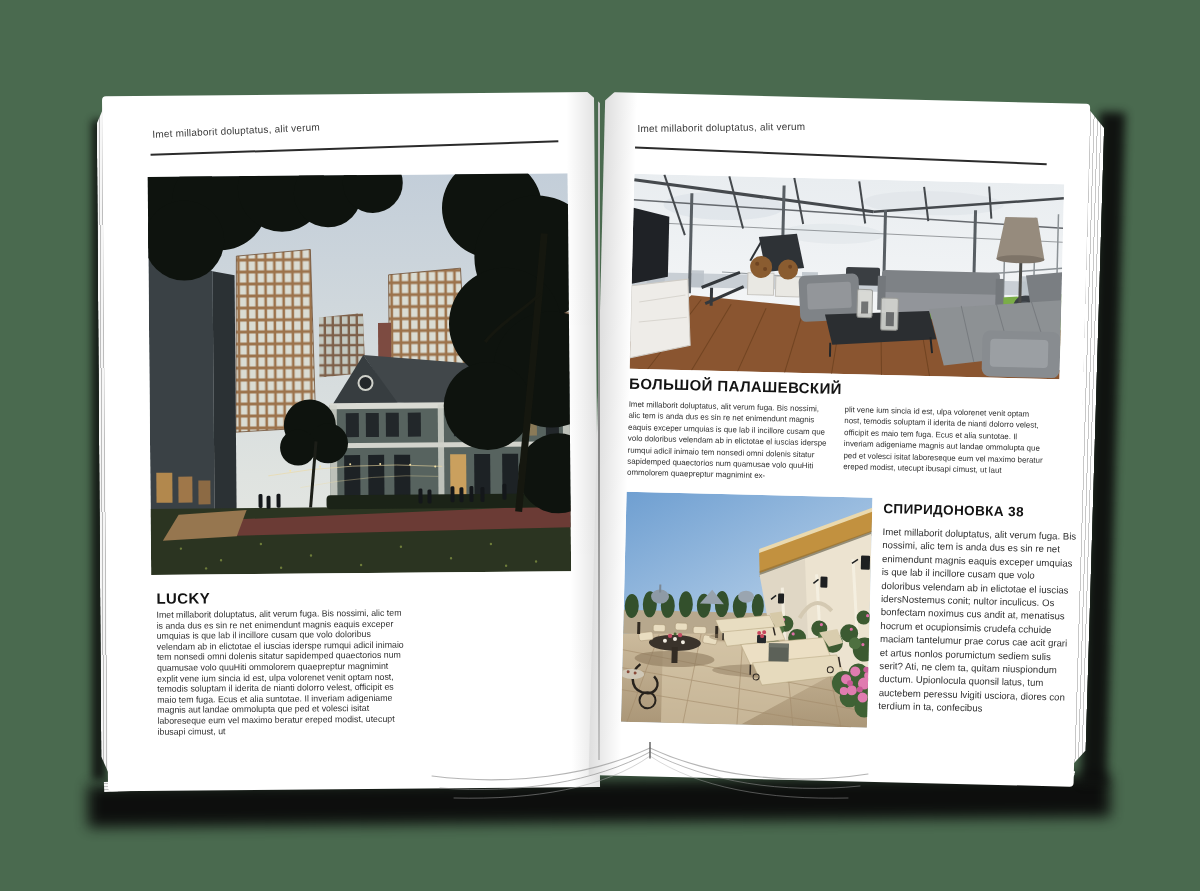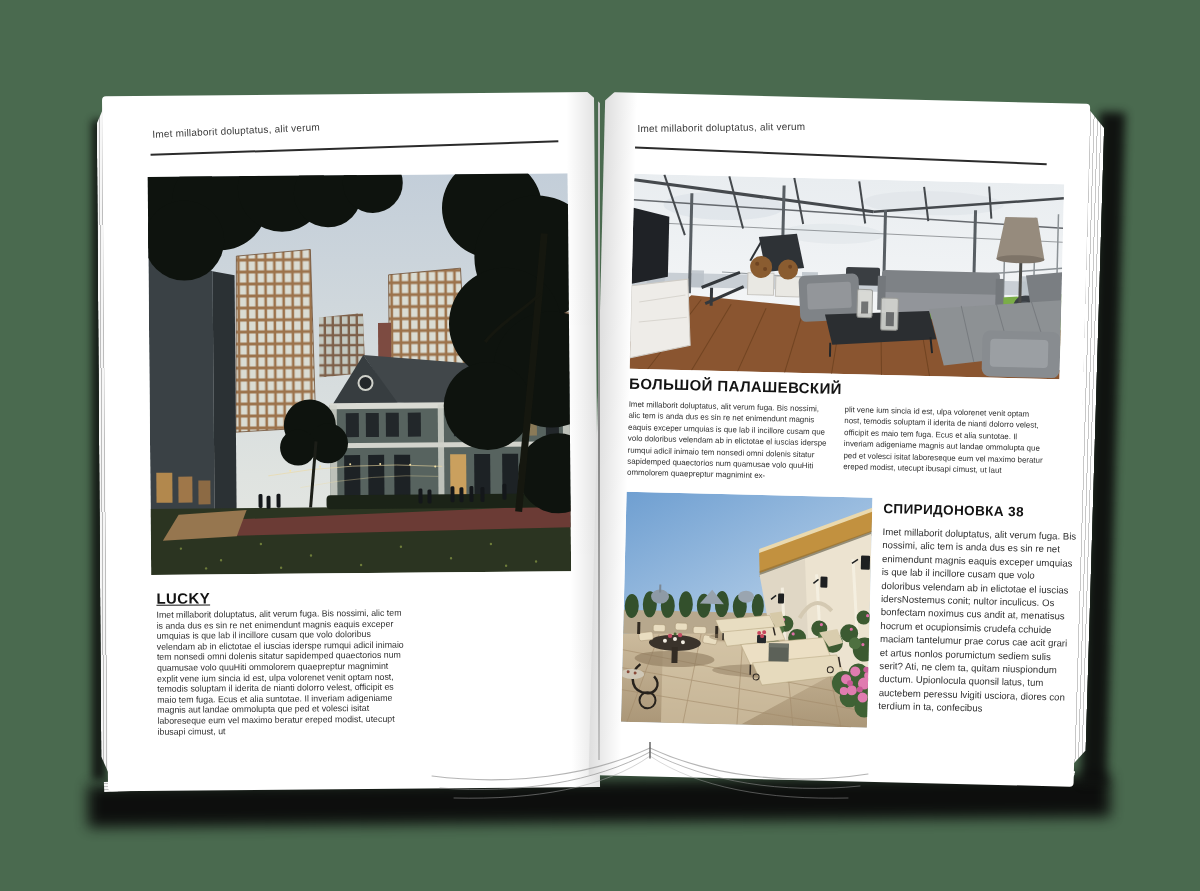--- a/index.html
+++ b/index.html
@@ -38,21 +38,21 @@
      border-left:17px solid transparent;border-right:17px solid transparent;border-top:15px solid #4a6a4f;}
   .fold-curves{position:absolute;left:430px;top:742px;z-index:4;}
   
   .running-head{position:absolute;font-size:10px;color:#3a3a3a;letter-spacing:.2px;}
   .head-rule{position:absolute;height:1.5px;background:#2b2b2b;}
   .rh-left{left:50px;top:30px;transform:rotate(-2deg);}
   .rule-left{left:48px;top:53px;width:408px;transform:rotate(-1.4deg);}
   .rh-right{left:33px;top:27px;transform:rotate(-2.2deg);}
   .rule-right{left:31px;top:57px;width:412px;transform:rotate(.9deg);}
   .article-title{position:absolute;font-weight:bold;color:#131313;letter-spacing:.4px;}
-  .title-lucky{left:50px;top:494px;font-size:15px;text-decoration:underline;}
+  .title-lucky{left:50px;top:494px;font-size:15px;}
   .title-top{left:31px;top:282px;font-size:15px;}
   .title-bottom{left:288px;top:402px;font-size:13.5px;}
   .bodytext{position:absolute;color:#303030;text-align:left;}
   .body-lucky{left:50px;top:514px;width:252px;font-size:8.8px;line-height:10.6px;}
   .cols{position:absolute;left:31px;top:306px;width:420px;display:flex;gap:16px;}
   .col{width:200px;font-size:7.9px;line-height:11.4px;color:#303030;}
   .body-bottom{left:288px;top:426px;width:194px;font-size:9.6px;line-height:13.4px;}
   
   .photo{position:absolute;display:block;}
   .photo-main{left:45px;top:81px;width:420px;height:398px;}

